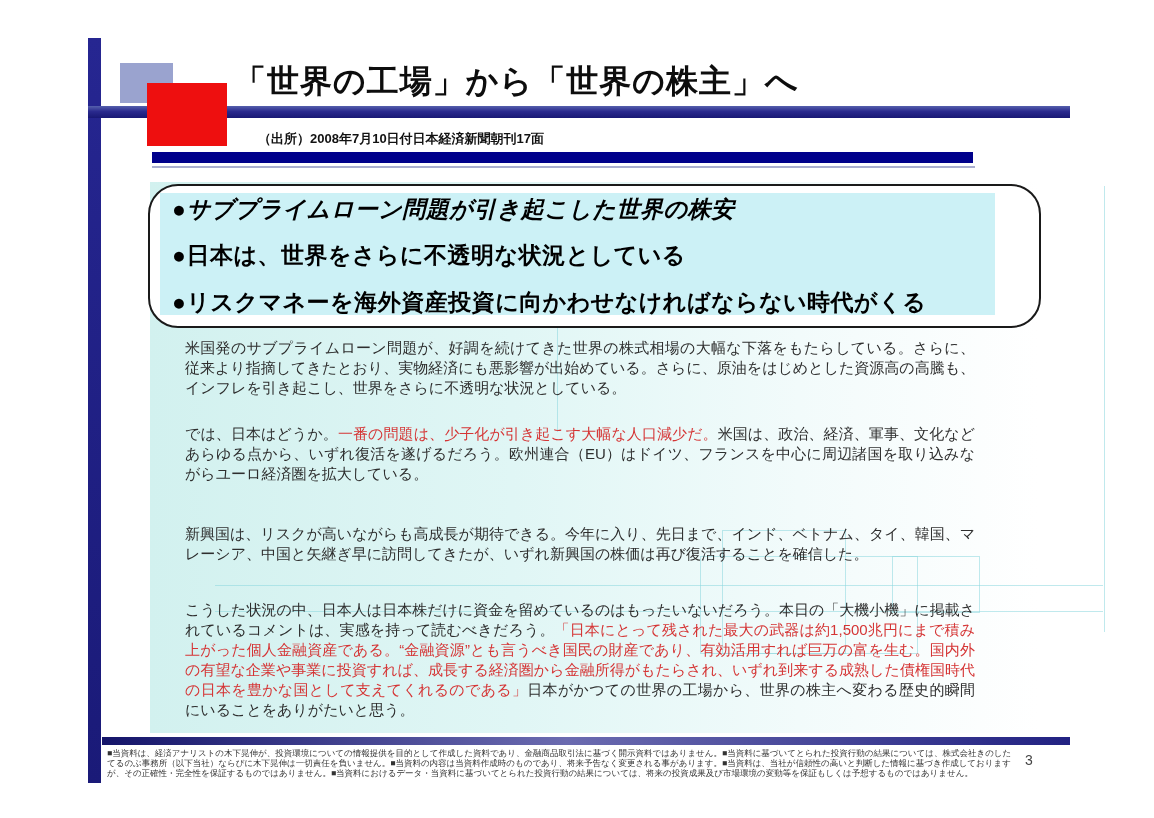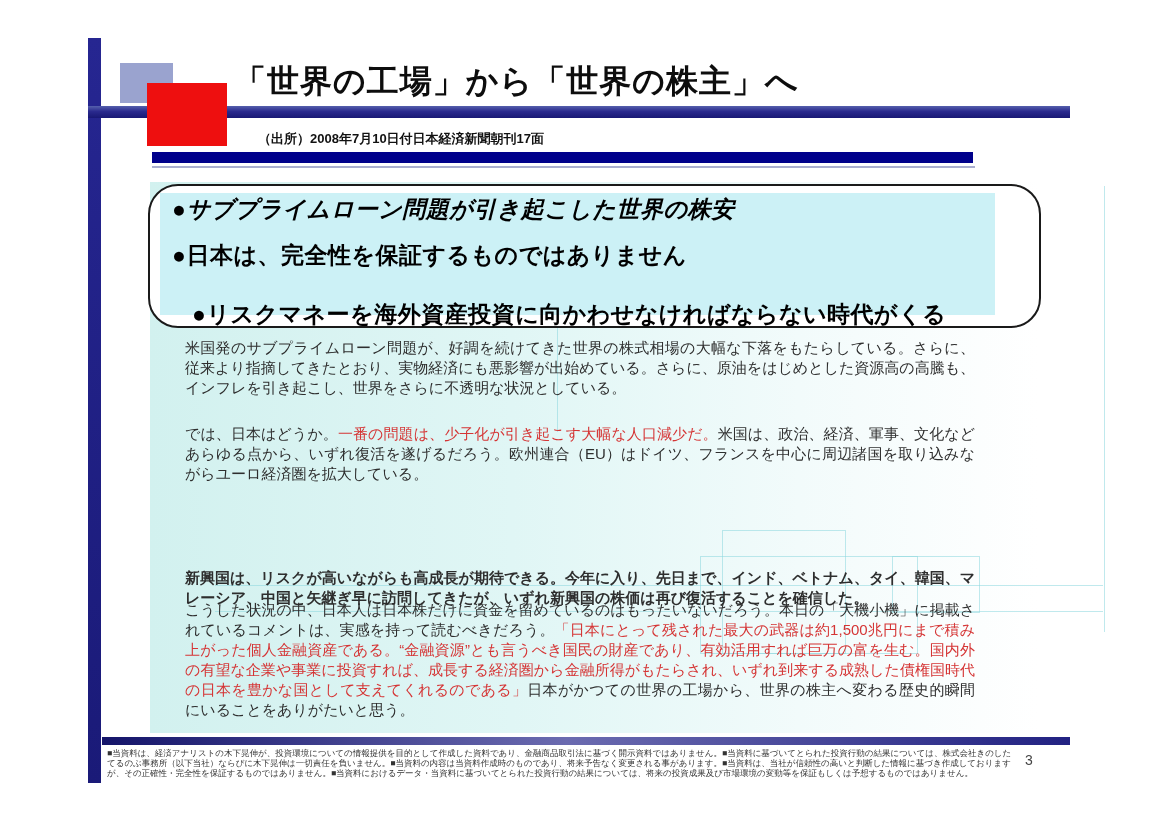--- a/index.html
+++ b/index.html
@@ -34,27 +34,27 @@
   .faint-v1{left:556px;top:322px;width:1px;height:110px;border-width:0 1px 0 0;}
   .faint-v2{left:1103px;top:186px;width:1px;height:446px;border-width:0 1px 0 0;}
   
   .key-box{position:absolute;left:148px;top:184px;width:889px;height:140px;background:#ffffff;
     border:2px solid #1a1a1a;border-radius:30px;z-index:3;}
   .key-box-cyan{position:absolute;left:10px;top:7px;width:835px;height:122px;background:#ccf1f6;}
   .bullet-line{position:absolute;left:172px;font-size:23px;font-weight:bold;color:#000;
     letter-spacing:0.5px;white-space:nowrap;z-index:6;}
   .bullet-1{top:194px;font-style:italic;}
   .bullet-2{top:240px;}
-  .bullet-3{top:299px;margin-left:20px;}
+  .bullet-3{top:287px;}
   
   .para{position:absolute;left:185px;width:790px;font-size:15px;line-height:20px;color:#2e2e2e;
     z-index:6;text-align:justify;}
   .para-1{top:338px;}
   .para-2{top:424px;}
-  .para-3{top:568px;font-weight:bold;}
+  .para-3{top:524px;}
   .para-4{top:600px;}
   .red-text{color:#d53535;}
   
   .footer-bar{position:absolute;left:102px;top:737px;width:968px;height:8px;
     background:linear-gradient(90deg,#15156a 0%,#6b6bb0 48%,#222282 100%);}
   .footer-line{position:absolute;left:107px;font-size:8.5px;color:#333;white-space:nowrap;z-index:6;}
   .footer-line-1{top:748px;}
   .footer-line-2{top:758px;}
   .footer-line-3{top:768px;}
   .page-number{position:absolute;left:1025px;top:752px;font-size:14px;color:#444;z-index:6;}
@@ -79,21 +79,21 @@
 
   <div class="page-title">「世界の工場」から「世界の株主」へ</div>
   <div class="source-line">（出所）2008年7月10日付日本経済新聞朝刊17面</div>
   <div class="second-bar"></div>
   <div class="thin-line"></div>
 
   <div class="key-box">
     <div class="key-box-cyan"></div>
   </div>
   <div class="bullet-line bullet-1">●サブプライムローン問題が引き起こした世界の株安</div>
-  <div class="bullet-line bullet-2">●日本は、完全性を保証するものではありません</div>
+  <div class="bullet-line bullet-2">●日本は、世界をさらに不透明な状況としている</div>
   <div class="bullet-line bullet-3">●リスクマネーを海外資産投資に向かわせなければならない時代がくる</div>
 
   <div class="para para-1"><span>米国発のサブプライムローン問題が、好調を続けてきた世界の株式相場の大幅な下落をもたらしている。さらに、従来より指摘してきたとおり、実物経済にも悪影響が出始めている。さらに、原油をはじめとした資源高の高騰も、インフレを引き起こし、世界をさらに不透明な状況としている。</span></div>
   <div class="para para-2"><span>では、日本はどうか。</span><span class="red-text">一番の問題は、少子化が引き起こす大幅な人口減少だ。</span><span>米国は、政治、経済、軍事、文化などあらゆる点から、いずれ復活を遂げるだろう。欧州連合（EU）はドイツ、フランスを中心に周辺諸国を取り込みながらユーロ経済圏を拡大している。</span></div>
   <div class="para para-3"><span>新興国は、リスクが高いながらも高成長が期待できる。今年に入り、先日まで、インド、ベトナム、タイ、韓国、マレーシア、中国と矢継ぎ早に訪問してきたが、いずれ新興国の株価は再び復活することを確信した。</span></div>
   <div class="para para-4"><span>こうした状況の中、日本人は日本株だけに資金を留めているのはもったいないだろう。本日の「大機小機」に掲載されているコメントは、実感を持って読むべきだろう。</span><span class="red-text">「日本にとって残された最大の武器は約1,500兆円にまで積み上がった個人金融資産である。“金融資源”とも言うべき国民の財産であり、有効活用すれば巨万の富を生む。国内外の有望な企業や事業に投資すれば、成長する経済圏から金融所得がもたらされ、いずれ到来する成熟した債権国時代の日本を豊かな国として支えてくれるのである」</span><span>日本がかつての世界の工場から、世界の株主へ変わる歴史的瞬間にいることをありがたいと思う。</span></div>
 
   <div class="footer-bar"></div>
   <div class="footer-line footer-line-1">■当資料は、経済アナリストの木下晃伸が、投資環境についての情報提供を目的として作成した資料であり、金融商品取引法に基づく開示資料ではありません。■当資料に基づいてとられた投資行動の結果については、株式会社きのした</div>
   <div class="footer-line footer-line-2">てるのぶ事務所（以下当社）ならびに木下晃伸は一切責任を負いません。■当資料の内容は当資料作成時のものであり、将来予告なく変更される事があります。■当資料は、当社が信頼性の高いと判断した情報に基づき作成しております</div>

